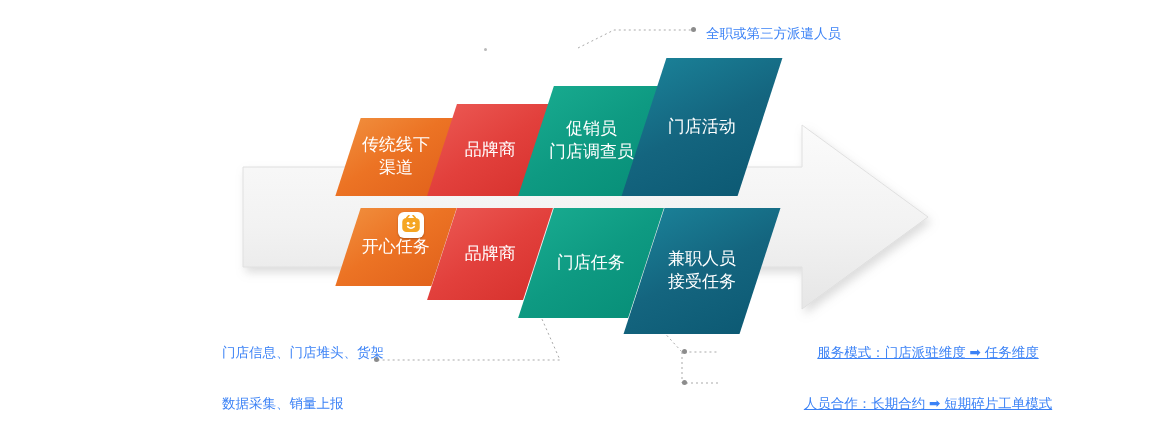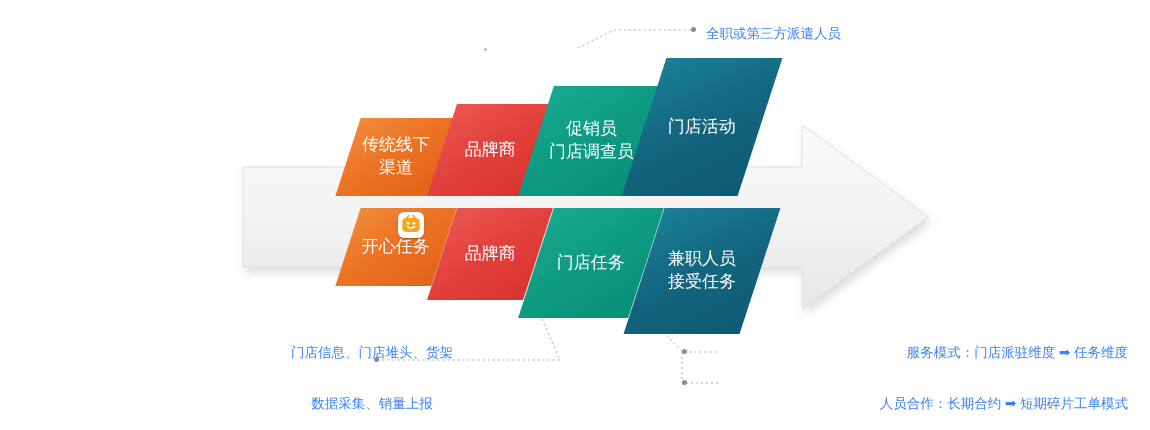--- a/index.html
+++ b/index.html
@@ -141,23 +141,23 @@
     <span class="txt">兼职人员
 接受任务</span>
   </div>
 
   <div class="dot" style="left:691px;top:27px;"></div>
   <div class="note note-top" style="left:706px;top:21px;width:300px;">全职或第三方派遣人员</div>
 
   <div class="tiny-dot" style="left:484px;top:48px;"></div>
 
   <div class="dot" style="left:374px;top:357px;"></div>
-  <div class="note" style="left:222px;top:340px;width:300px;text-align:center;">门店信息、门店堆头、货架
+  <div class="note" style="left:222px;top:340px;width:300px;text-align:left;">门店信息、门店堆头、货架
 
 数据采集、销量上报</div>
 
   <div class="dot" style="left:682px;top:349px;"></div>
   <div class="dot" style="left:682px;top:380px;"></div>
-  <div class="note" style="left:728px;top:340px;width:400px;text-align:right;">服务模式：门店派驻维度 ➡ 任务维度
+  <div class="note" style="left:728px;top:340px;width:400px;text-align:center;text-decoration:underline;">服务模式：门店派驻维度 ➡ 任务维度
 
 人员合作：长期合约 ➡ 短期碎片工单模式</div>
 
 </div>
 
 </body></html>

